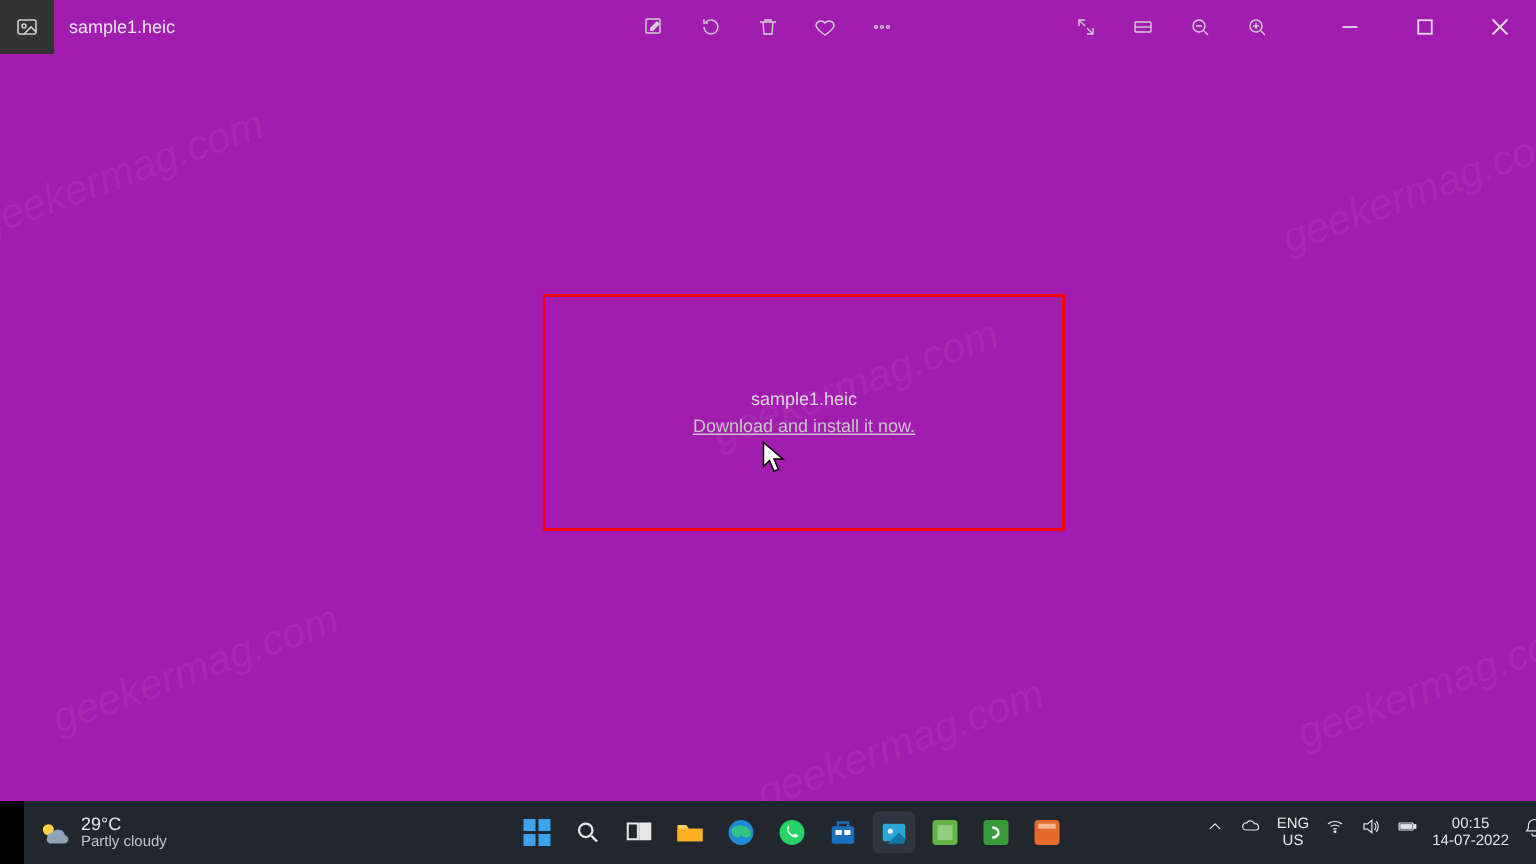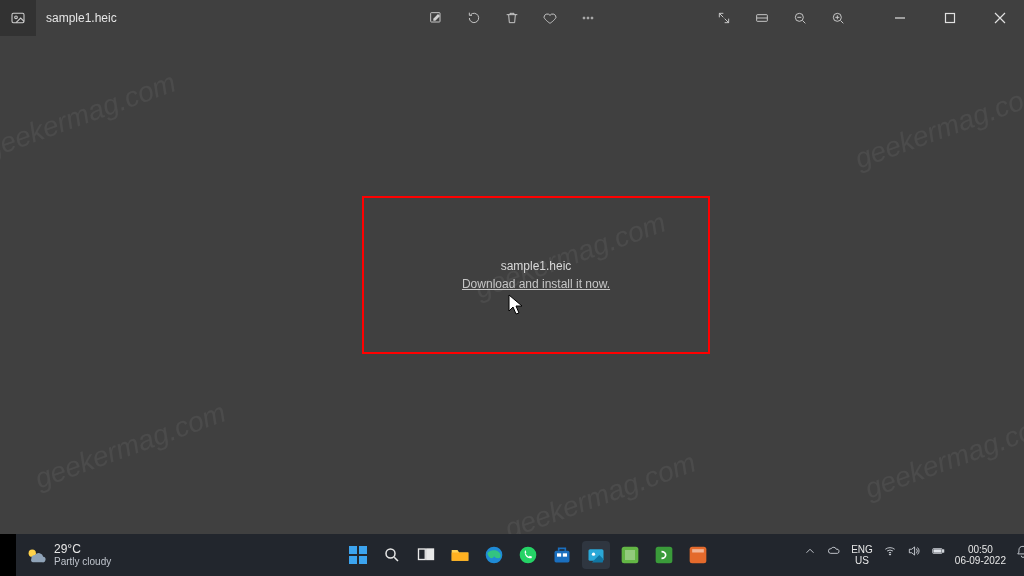--- a/index.html
+++ b/index.html
@@ -1,17 +1,17 @@
 <!DOCTYPE html>
 <html><head>
 <meta charset="utf-8">
 <style>
   *{margin:0;padding:0;box-sizing:border-box;font-family:"Segoe UI",Arial,sans-serif;}
   html,body{width:1024px;height:576px;background:#000;overflow:hidden;}
-  .app{position:absolute;left:0;top:0;width:1024px;height:534px;background:#404040;}
+  .app{position:absolute;left:0;top:0;width:1024px;height:534px;background:#a21caf;}
   
   .titlebar{position:absolute;left:0;top:0;width:100%;height:36px;display:flex;align-items:stretch;color:#fff;}
   .tb-left{display:flex;align-items:center;}
   .app-icon{width:36px;height:36px;display:flex;align-items:center;justify-content:center;background:#323232;}
   .file-name{padding:0 10px;font-size:12px;line-height:36px;color:#e6e6e6;}
   .tb-center{position:absolute;left:50%;transform:translateX(-50%);display:flex;gap:6px;align-items:center;height:36px;}
   .tb-btn{width:32px;height:32px;display:flex;align-items:center;justify-content:center;border-radius:4px;color:#d0d0d0;}
   .tb-btn svg{width:16px;height:16px;fill:none;stroke:#d0d0d0;stroke-width:1.4;}
   .tb-right{margin-left:auto;display:flex;align-items:center;gap:6px;padding-right:2px;}
   .win-btn{width:44px;height:30px;display:flex;align-items:center;justify-content:center;color:#e0e0e0;}
@@ -248,20 +248,20 @@
       </svg>
     <svg viewBox="0 0 24 24">
         <path d="M4 9h4l5-4v14l-5-4H4zM16 8a6 6 0 0 1 0 8M18 6a9 9 0 0 1 0 12"></path>
       </svg>
     <svg viewBox="0 0 24 24">
         <rect x="3" y="8" width="16" height="8" rx="1"></rect>
         <rect x="20" y="10" width="2" height="4" fill="#e0e4ea"></rect>
         <rect x="5" y="10" width="12" height="4" fill="#e0e4ea"></rect>
       </svg>
     <div class="txt">
-      <div>00:50</div>
-      <div>06-09-2022</div>
+      <div>00:15</div>
+      <div>14-07-2022</div>
     </div>
     <svg viewBox="0 0 24 24">
         <path d="M12 4a7 7 0 0 1 7 7v3l2 3H3l2-3v-3a7 7 0 0 1 7-7zM9 20a3 3 0 0 0 6 0"></path>
       </svg>
   </div>
 </div>
 
 </body></html>

